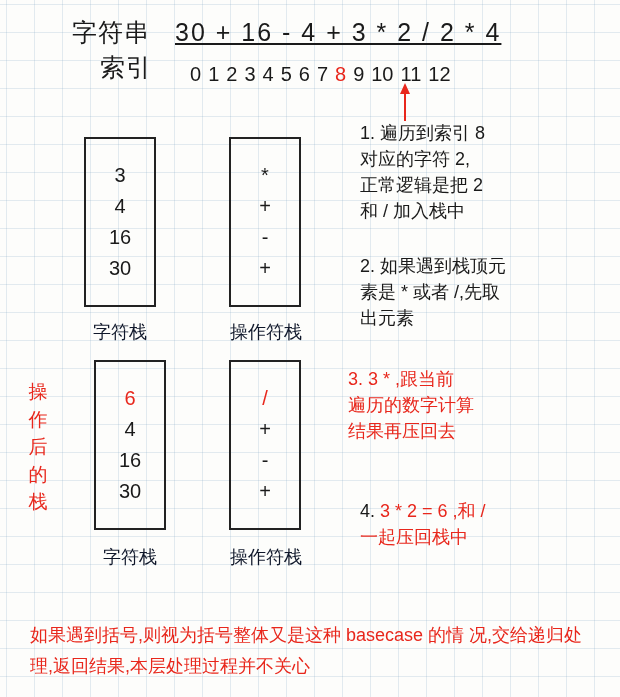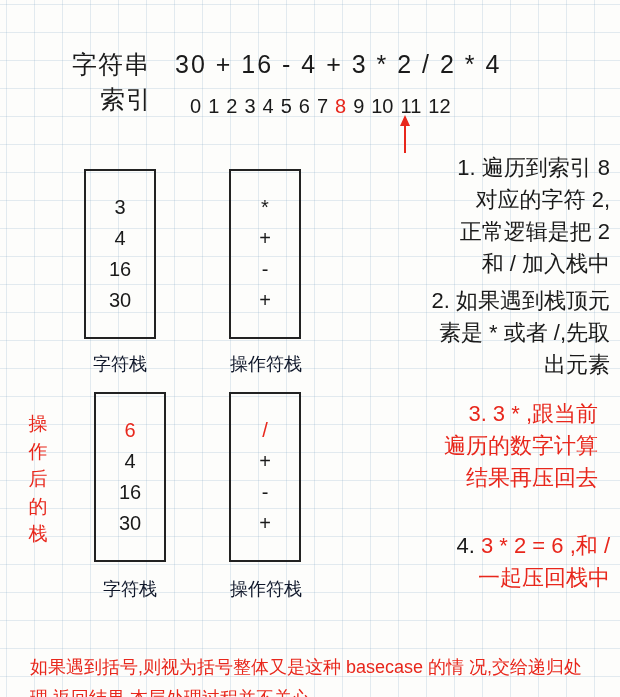--- a/index.html
+++ b/index.html
@@ -18,40 +18,41 @@
   #grid-bg {
     position: absolute;
     inset: 0;
     background-image:
       linear-gradient(to right, rgba(120,160,190,0.20) 1px, transparent 1px),
       linear-gradient(to bottom, rgba(120,160,190,0.20) 1px, transparent 1px);
     background-size: 28px 28px;
     background-position: 6px 4px;
     pointer-events: none;
   }
-  .layer { position: absolute; inset: 0; margin-top: 32px; }
+  .layer { position: absolute; inset: 0; }
 
   .txt {
     position: absolute;
     color: #1a1a1a;
     white-space: nowrap;
     line-height: 1.35;
   }
   .red { color: #e8271c; }
 
   
   #expr-label {
     left: 72px; top: 16px;
     font-size: 25px;
     letter-spacing: 1px;
   }
   #expr-string {
     left: 175px; top: 16px;
     font-size: 25px;
     letter-spacing: 2px;
+    text-decoration: underline;
   }
   #index-label {
     left: 100px; top: 53px;
     font-size: 25px;
     letter-spacing: 1px;
     font-family: Liberation Mono, monospace;
   }
   #index-row {
     left: 190px; top: 61px;
     font-size: 20px;
@@ -109,25 +110,24 @@
     width: 40px;
     font-size: 19px;
     color: #e8271c;
     text-align: center;
     line-height: 1.45;
   }
 
   
   .note {
     position: absolute;
-    font-size: 22px;
+    font-size: 18px;
     line-height: 1.45;
     white-space: pre-line;
     color: #1a1a1a;
-    text-align: right;
   }
   #note-1 { left: 360px; top: 120px; width: 250px; }
   #note-2 { left: 360px; top: 253px; width: 250px; }
   #note-3 { left: 348px; top: 366px; width: 250px; color: #e8271c; }
   #note-4 { left: 360px; top: 498px; width: 250px; }
 
   .note .black { color: #1a1a1a; }
   .note .rd { color: #e8271c; }
 
   

